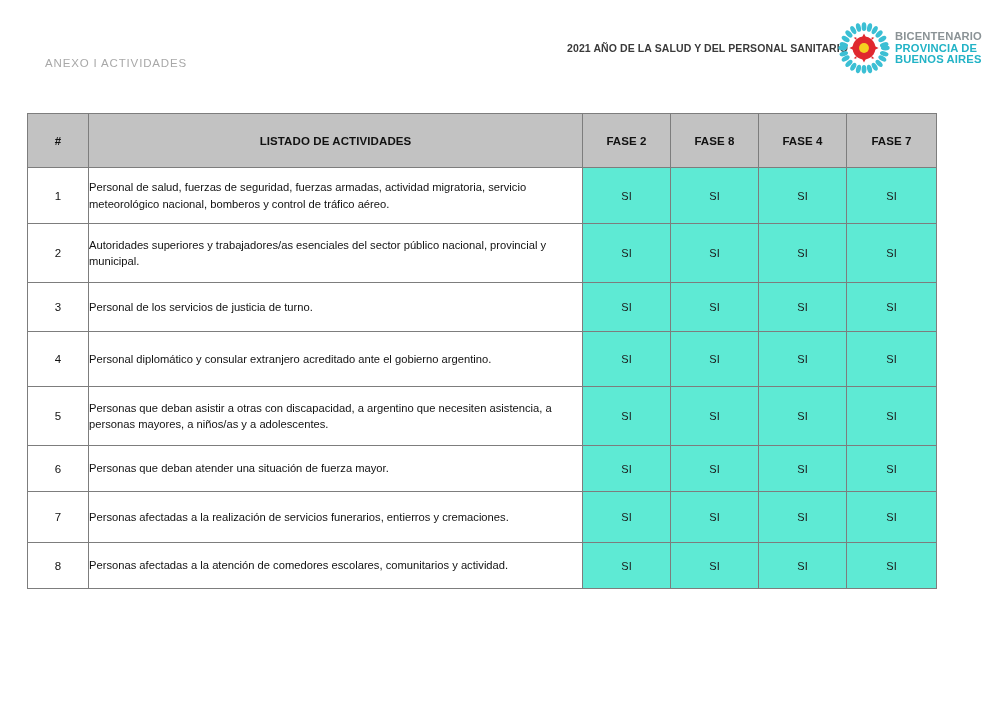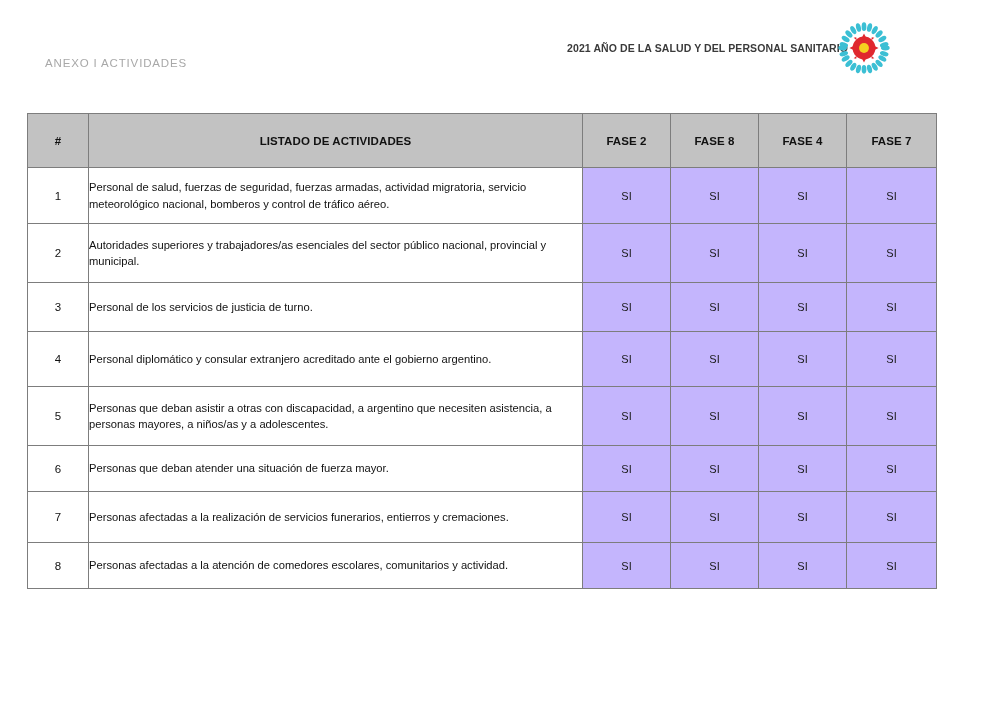--- a/index.html
+++ b/index.html
@@ -107,21 +107,21 @@
   .cell-desc {
     background: #ffffff;
     font-size: 11.2px;
     color: #111;
     line-height: 16.5px;
     padding: 0 10px 0 12px;
     text-align: left;
     margin-top: 12px;
   }
   .cell-si {
-    background: #c4b5fd;
+    background: #5eead4;
     text-align: center;
     font-size: 11px;
     color: #1a1a1a;
   }
   tr.row-h1 td { height: 55px; }
   tr.row-h2 td { height: 58px; }
   tr.row-h3 td { height: 48px; }
   tr.row-h4 td { height: 54px; }
   tr.row-h5 td { height: 58px; }
   tr.row-h6 td { height: 45px; }
@@ -183,20 +183,25 @@
         <path d="M78 50 L71 53.5 L71 46.5 Z"></path>
         <path d="M50 78 L46.5 71 L53.5 71 Z"></path>
         <path d="M22 50 L29 46.5 L29 53.5 Z"></path>
         <path d="M69.8 30.2 L64 35 L65 29.2 Z"></path>
         <path d="M69.8 69.8 L65 70.8 L64 65 Z"></path>
         <path d="M30.2 69.8 L36 65 L35 70.8 Z"></path>
         <path d="M30.2 30.2 L35 29.2 L36 35 Z"></path>
       </g>
       <circle cx="50" cy="50" r="9.5" fill="#f5d020"></circle>
     </svg>
+    <div class="logo-text">
+      <div class="l1">BICENTENARIO</div>
+      <div class="l2">PROVINCIA DE</div>
+      <div class="l3">BUENOS AIRES</div>
+    </div>
   </div>
 </div>
 
 <table class="activities-table">
   <colgroup>
     <col class="col-num">
       <col class="col-desc">
     <col class="col-fase">
       <col class="col-fase">
       <col class="col-fase">

